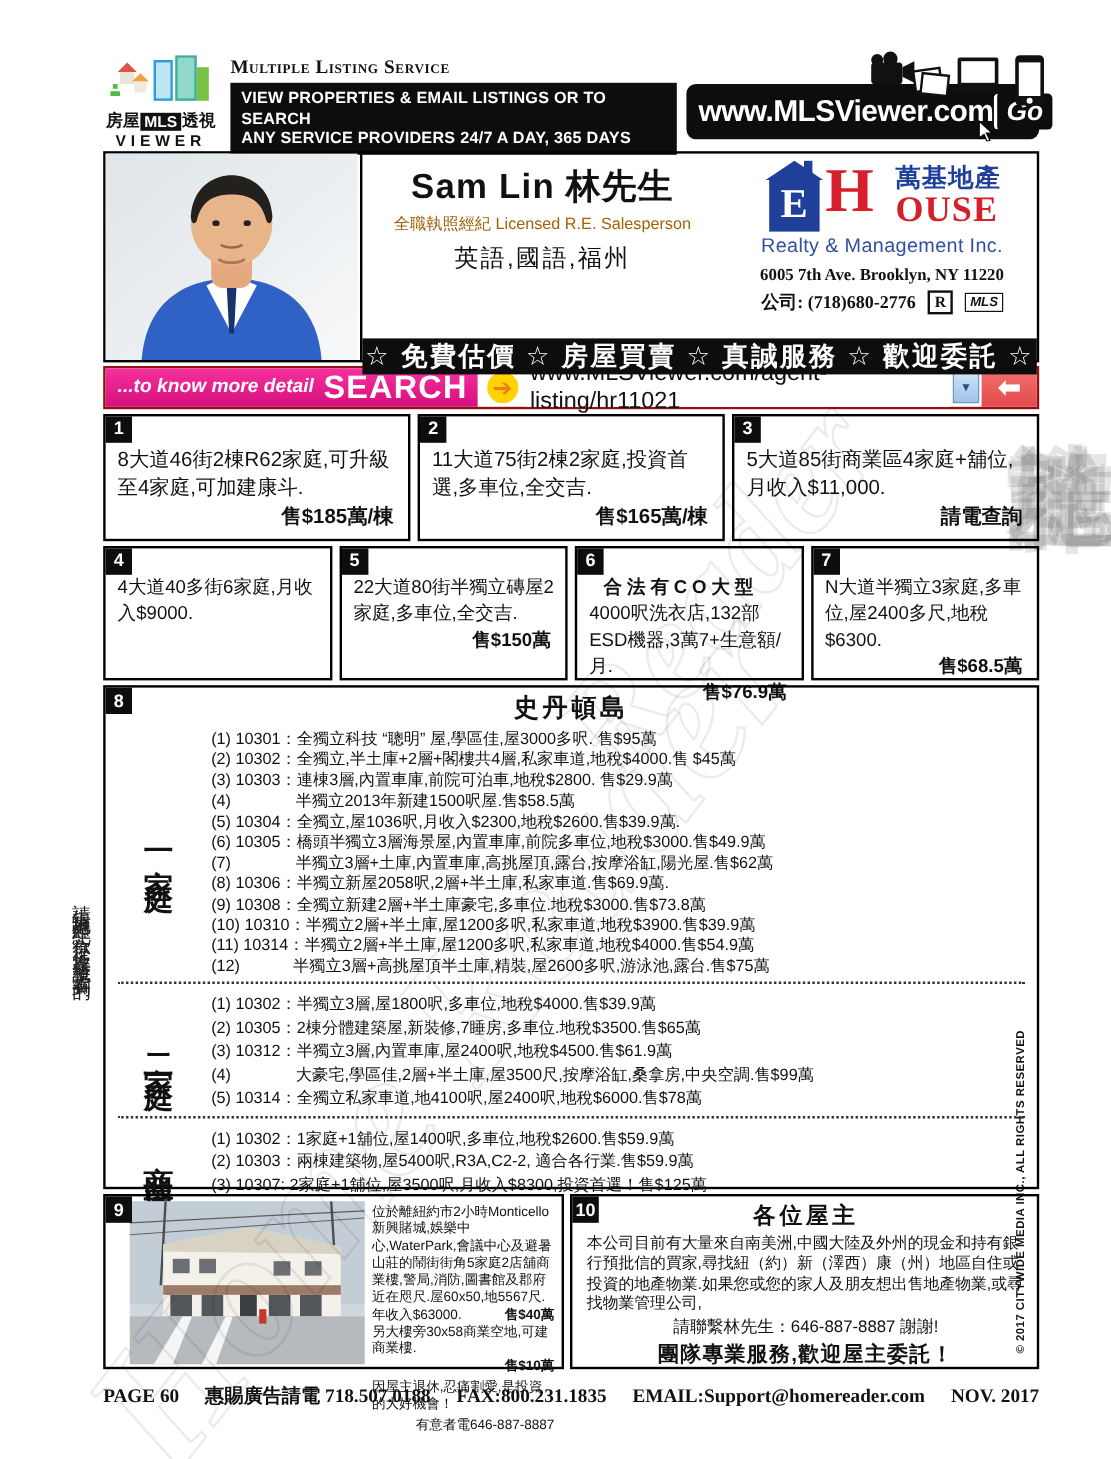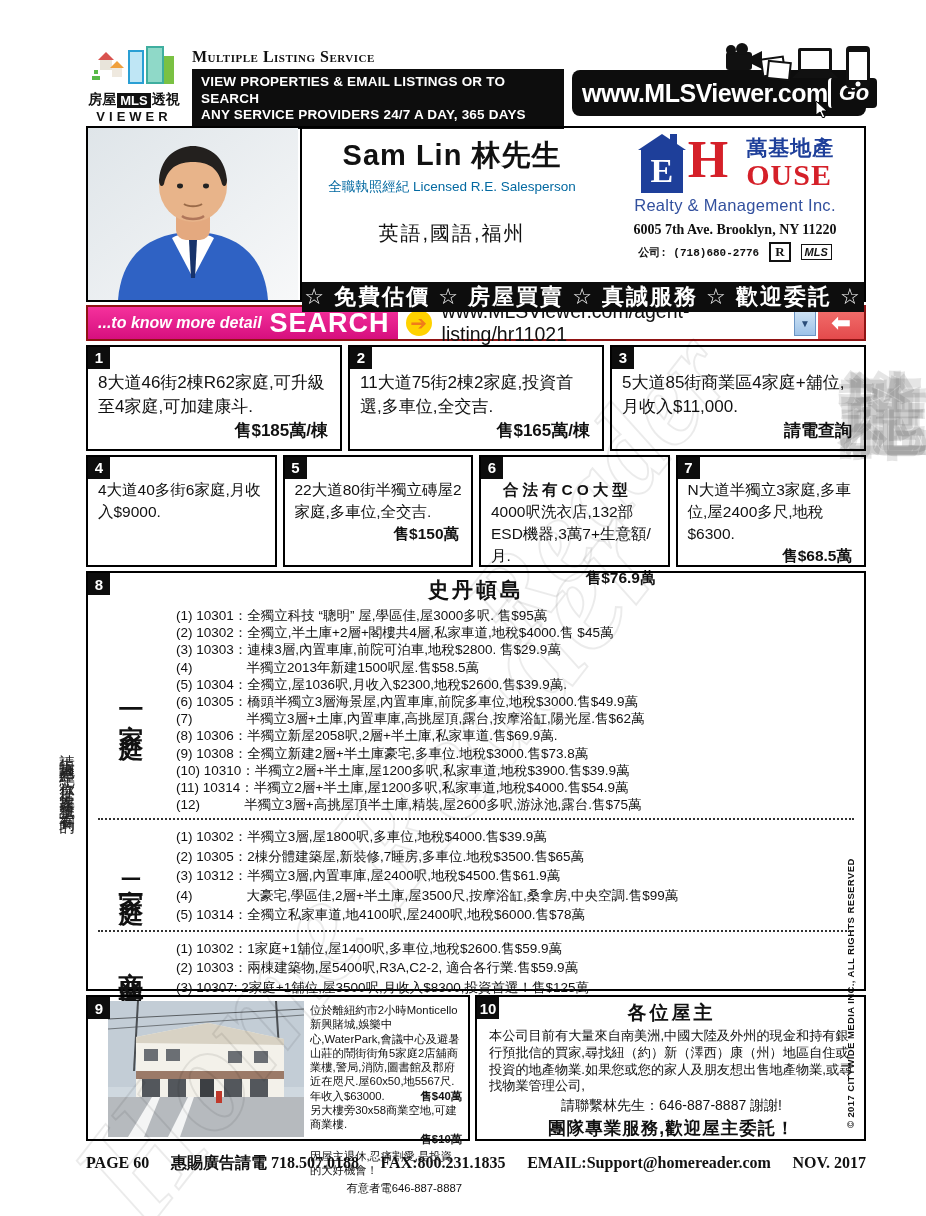--- a/index.html
+++ b/index.html
@@ -28,37 +28,37 @@
   .hdr-icons { position:absolute; right:-12px; top:-4px; }
   .cursor-svg { position:absolute; left:242px; top:30px; }
 
   
   .agent-card { position:relative; margin-top:2px; height:176px; border:2px solid #000; display:flex; }
   .agent-photo { width:214px; flex:0 0 214px; border-right:2px solid #000; }
   .agent-right { flex:1; display:flex; flex-direction:column;gap:20px; }
   .agent-main { flex:1; display:flex; }
   .agent-info { width:300px; text-align:center; padding-top:8px; }
   .agent-name { font-size:29px; font-weight:bold; letter-spacing:1px; }
-  .agent-title { font-size:13.5px; margin-top:2px; color:#0369a1; }
+  .agent-title { font-size:13.5px; margin-top:2px; color:#a16207; }
   .agent-phone { font-size:38px; font-weight:bold; letter-spacing:1px; margin-top:4px; }
-  .agent-langs { font-size:20px; margin-top:24px; letter-spacing:2px; }
+  .agent-langs { font-size:20px; margin-top:6px; letter-spacing:2px; }
   .company { flex:1; padding:6px 6px 0 10px; text-align:center; }
   .ehouse-row { display:flex; justify-content:center; align-items:flex-start; }
   .e-house-icon { position:relative; width:52px; height:60px; }
   .e-roof { position:absolute; left:2px; top:0; width:0; height:0; border-left:24px solid transparent; border-right:24px solid transparent; border-bottom:16px solid #1e3f9a; }
   .e-chimney { position:absolute; left:34px; top:0; width:7px; height:12px; background:#1e3f9a; }
   .e-body { position:absolute; left:5px; top:15px; width:42px; height:44px; background:#1e3f9a; color:#fff; font-weight:bold; font-size:34px; line-height:44px; font-family:"Liberation Serif",serif; }
   .h-big { color:#d52029; font-family:"Liberation Serif",serif; font-weight:bold; font-size:52px; line-height:52px; }
   .ehouse-right { text-align:left; margin-left:18px; }
   .ehouse-cn { color:#1e3f9a; font-size:21px; font-weight:bold; letter-spacing:1px; }
   .ouse { color:#d52029; font-family:"Liberation Serif",serif; font-weight:bold; font-size:30px; line-height:26px; letter-spacing:1px; }
   .ehouse-sub { color:#32509e; font-size:16.5px; margin-top:2px; letter-spacing:0.3px; }
   .company-addr { font-family:"Liberation Serif",serif; font-weight:bold; font-size:14px; margin-top:7px; }
   .company-phone-row { display:flex; align-items:center; justify-content:center; gap:10px; margin-top:4px; }
-  .company-phone { font-family:Liberation Mono, monospace; font-weight:bold; font-size:11px; }
+  .company-phone { font-family:Liberation Serif, serif; font-weight:bold; font-size:15px; }
   .realtor-mark { border:2px solid #111; font-family:"Liberation Serif",serif; font-weight:bold; font-size:13px; padding:0 4px; background:#fff; }
   .mls-mark { border:1px solid #111; font-style:italic; font-weight:bold; font-size:11px; padding:1px 3px; background:#fff; }
   .agent-banner { height:33px; background:#0d0d0d; color:#fff; font-weight:bold; font-size:22px; display:flex; align-items:center; justify-content:center; letter-spacing:2px; }
 
   
   .click-bar { margin-top:3px; height:36px; display:flex; align-items:stretch; border:2px solid #8f1313; background:#fff; }
   .click-left { background:linear-gradient(180deg,#f5319c,#d60f7e); color:#fff; display:flex; align-items:center; padding:0 8px 0 10px; white-space:nowrap; }
   .click-pre { font-style:italic; font-weight:bold; font-size:16px; }
   .click-word { font-weight:bold; font-size:27px; margin-left:8px; letter-spacing:1px; }
   .click-circle { width:30px; height:30px; border-radius:50%; background:#ffd200; border:2px solid #fff; margin:1px 4px 0 6px; flex:0 0 30px; display:flex; align-items:center; justify-content:center; color:#f07d1a; font-weight:bold; font-size:20px; }

